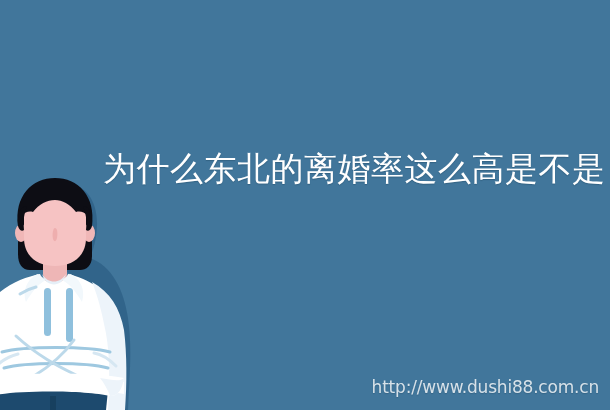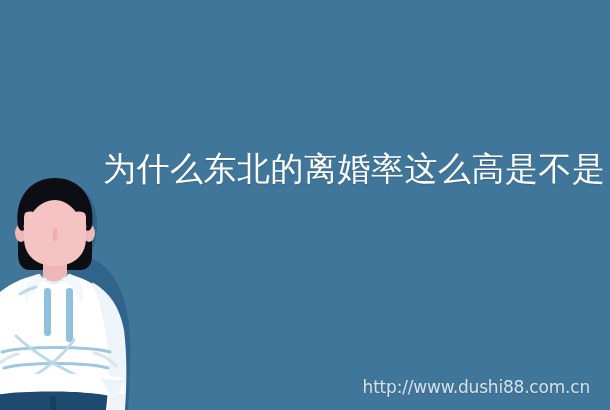--- a/index.html
+++ b/index.html
@@ -53,21 +53,21 @@
     white-space: nowrap;
     margin-top: 8px;
   }
   .headline .line {
     display: block;
   }
 
   
   .watermark {
     position: absolute;
-    right: 20px;
+    right: 11px;
     bottom: 13px;
     color: rgba(255,255,255,0.80);
     font-size: 17px;
     line-height: 20px;
     letter-spacing: -0.2px;
     font-family: "DejaVu Sans", "Liberation Sans", sans-serif;
     text-shadow: 0 1px 1px rgba(20,55,80,0.25);
     margin-top: 12px;
   }
 </style>

